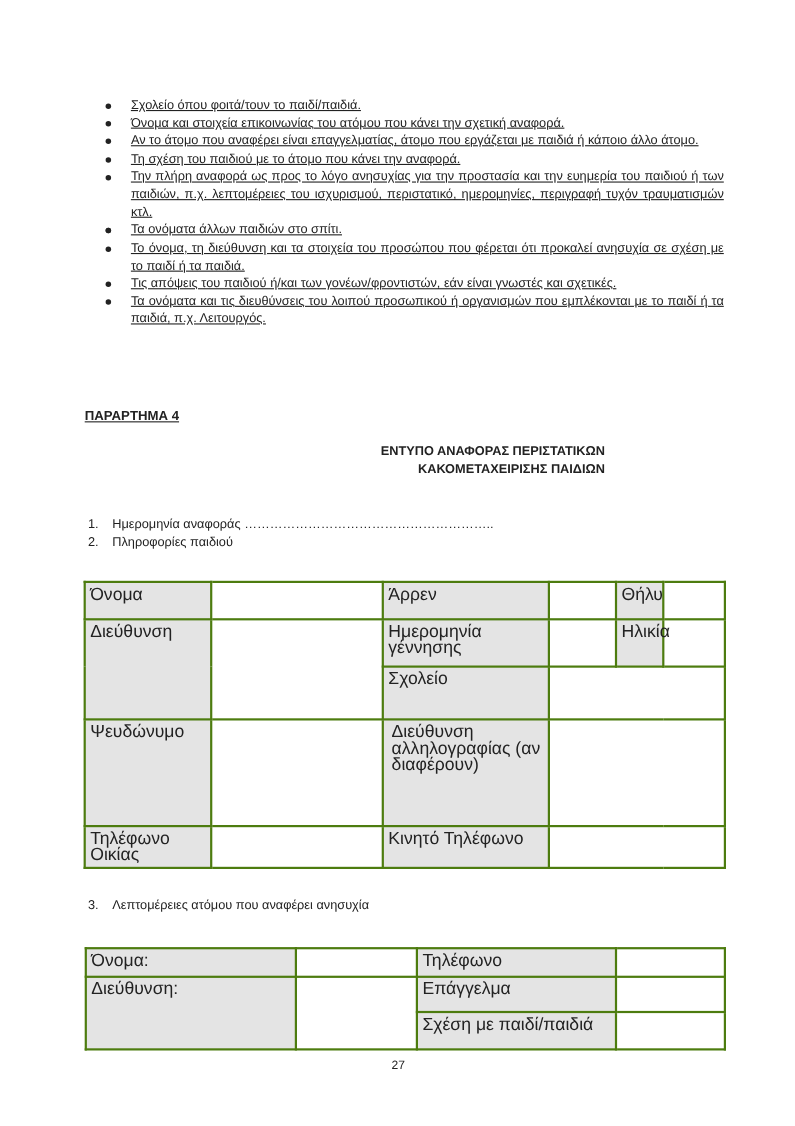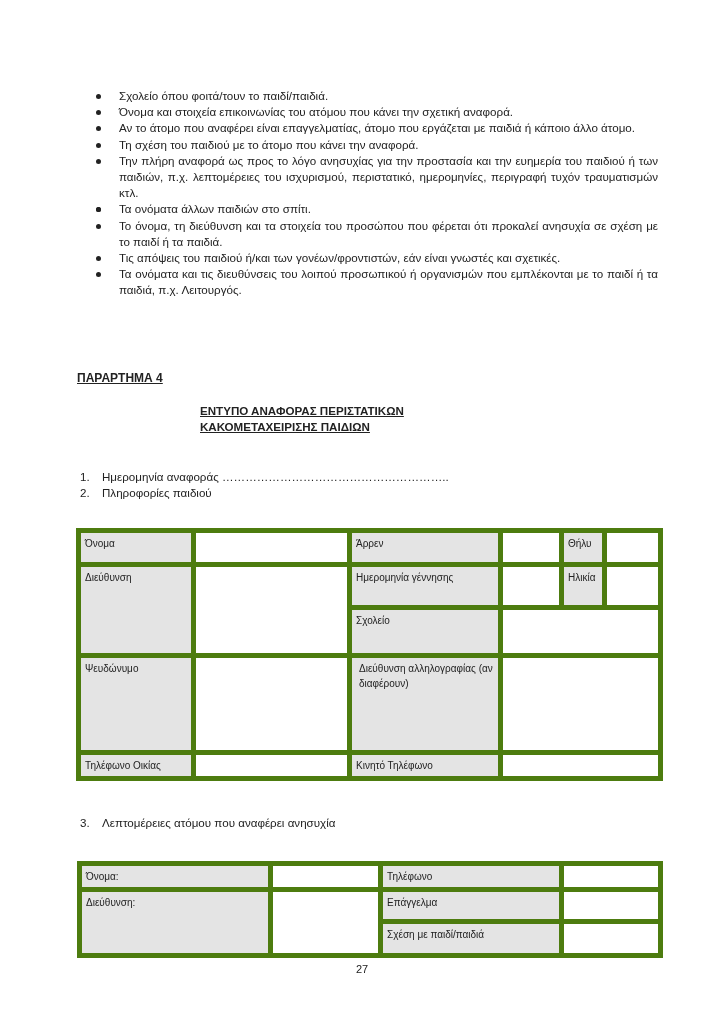--- a/index.html
+++ b/index.html
@@ -1,27 +1,27 @@
 <!DOCTYPE html>
 <html><head>
 <meta charset="utf-8">
 <style>
   html, body { margin:0; padding:0; background:#ffffff; }
   body { width:723px; height:1024px; position:relative; overflow:hidden;
          font-family:"Liberation Sans", sans-serif; color:#222; font-size:11.6px; }
   .abs { position:absolute; }
-  .bullets { position:absolute; left:96px; top:88px; width:562px; margin:0; padding:0; list-style:none; }
+  .bullets { position:absolute; left:96px; top:88px; width:562px; margin:0; padding:0; list-style:none;text-decoration:underline; }
   .bullets li { position:relative; padding-left:23px; line-height:16.2px; text-align:justify; }
   .bullets li .dot { position:absolute; left:0; top:6px; width:5px; height:5px; border-radius:50%; background:#222; }
   .heading { font-weight:bold; text-decoration:underline; font-size:12px; }
-  .center-title { position:absolute; left:200px; width:350px; text-align:left; font-weight:bold; text-decoration:underline; line-height:16px; }
+  .center-title { position:absolute; left:200px; width:350px; text-align:right; font-weight:bold; line-height:16px; }
   .numlist { position:absolute; left:80px; line-height:16px; }
   .numlist .num { display:inline-block; width:22px; }
   table.form { position:absolute; border-collapse:collapse; table-layout:fixed; }
-  table.form td { border:5px solid #4d7c0f; vertical-align:top; padding:3px 4px; font-size:10px; line-height:15px; }
+  table.form td { border:2px solid #4d7c0f; vertical-align:top; padding:3px 4px; font-size:16px; line-height:15px; }
   td.lbl { background:#e4e4e4; }
   td.val { background:#ffffff; }
   .pagenum { position:absolute; left:352px; top:963px; width:20px; text-align:center; font-size:11px; }
 </style>
 </head>
 <body>
 
 <ul class="bullets">
   <li><span class="dot"></span><span>Σχολείο όπου φοιτά/τουν το παιδί/παιδιά.</span></li>
   <li><span class="dot"></span><span>Όνομα και στοιχεία επικοινωνίας του ατόμου που κάνει την σχετική αναφορά.</span></li>

